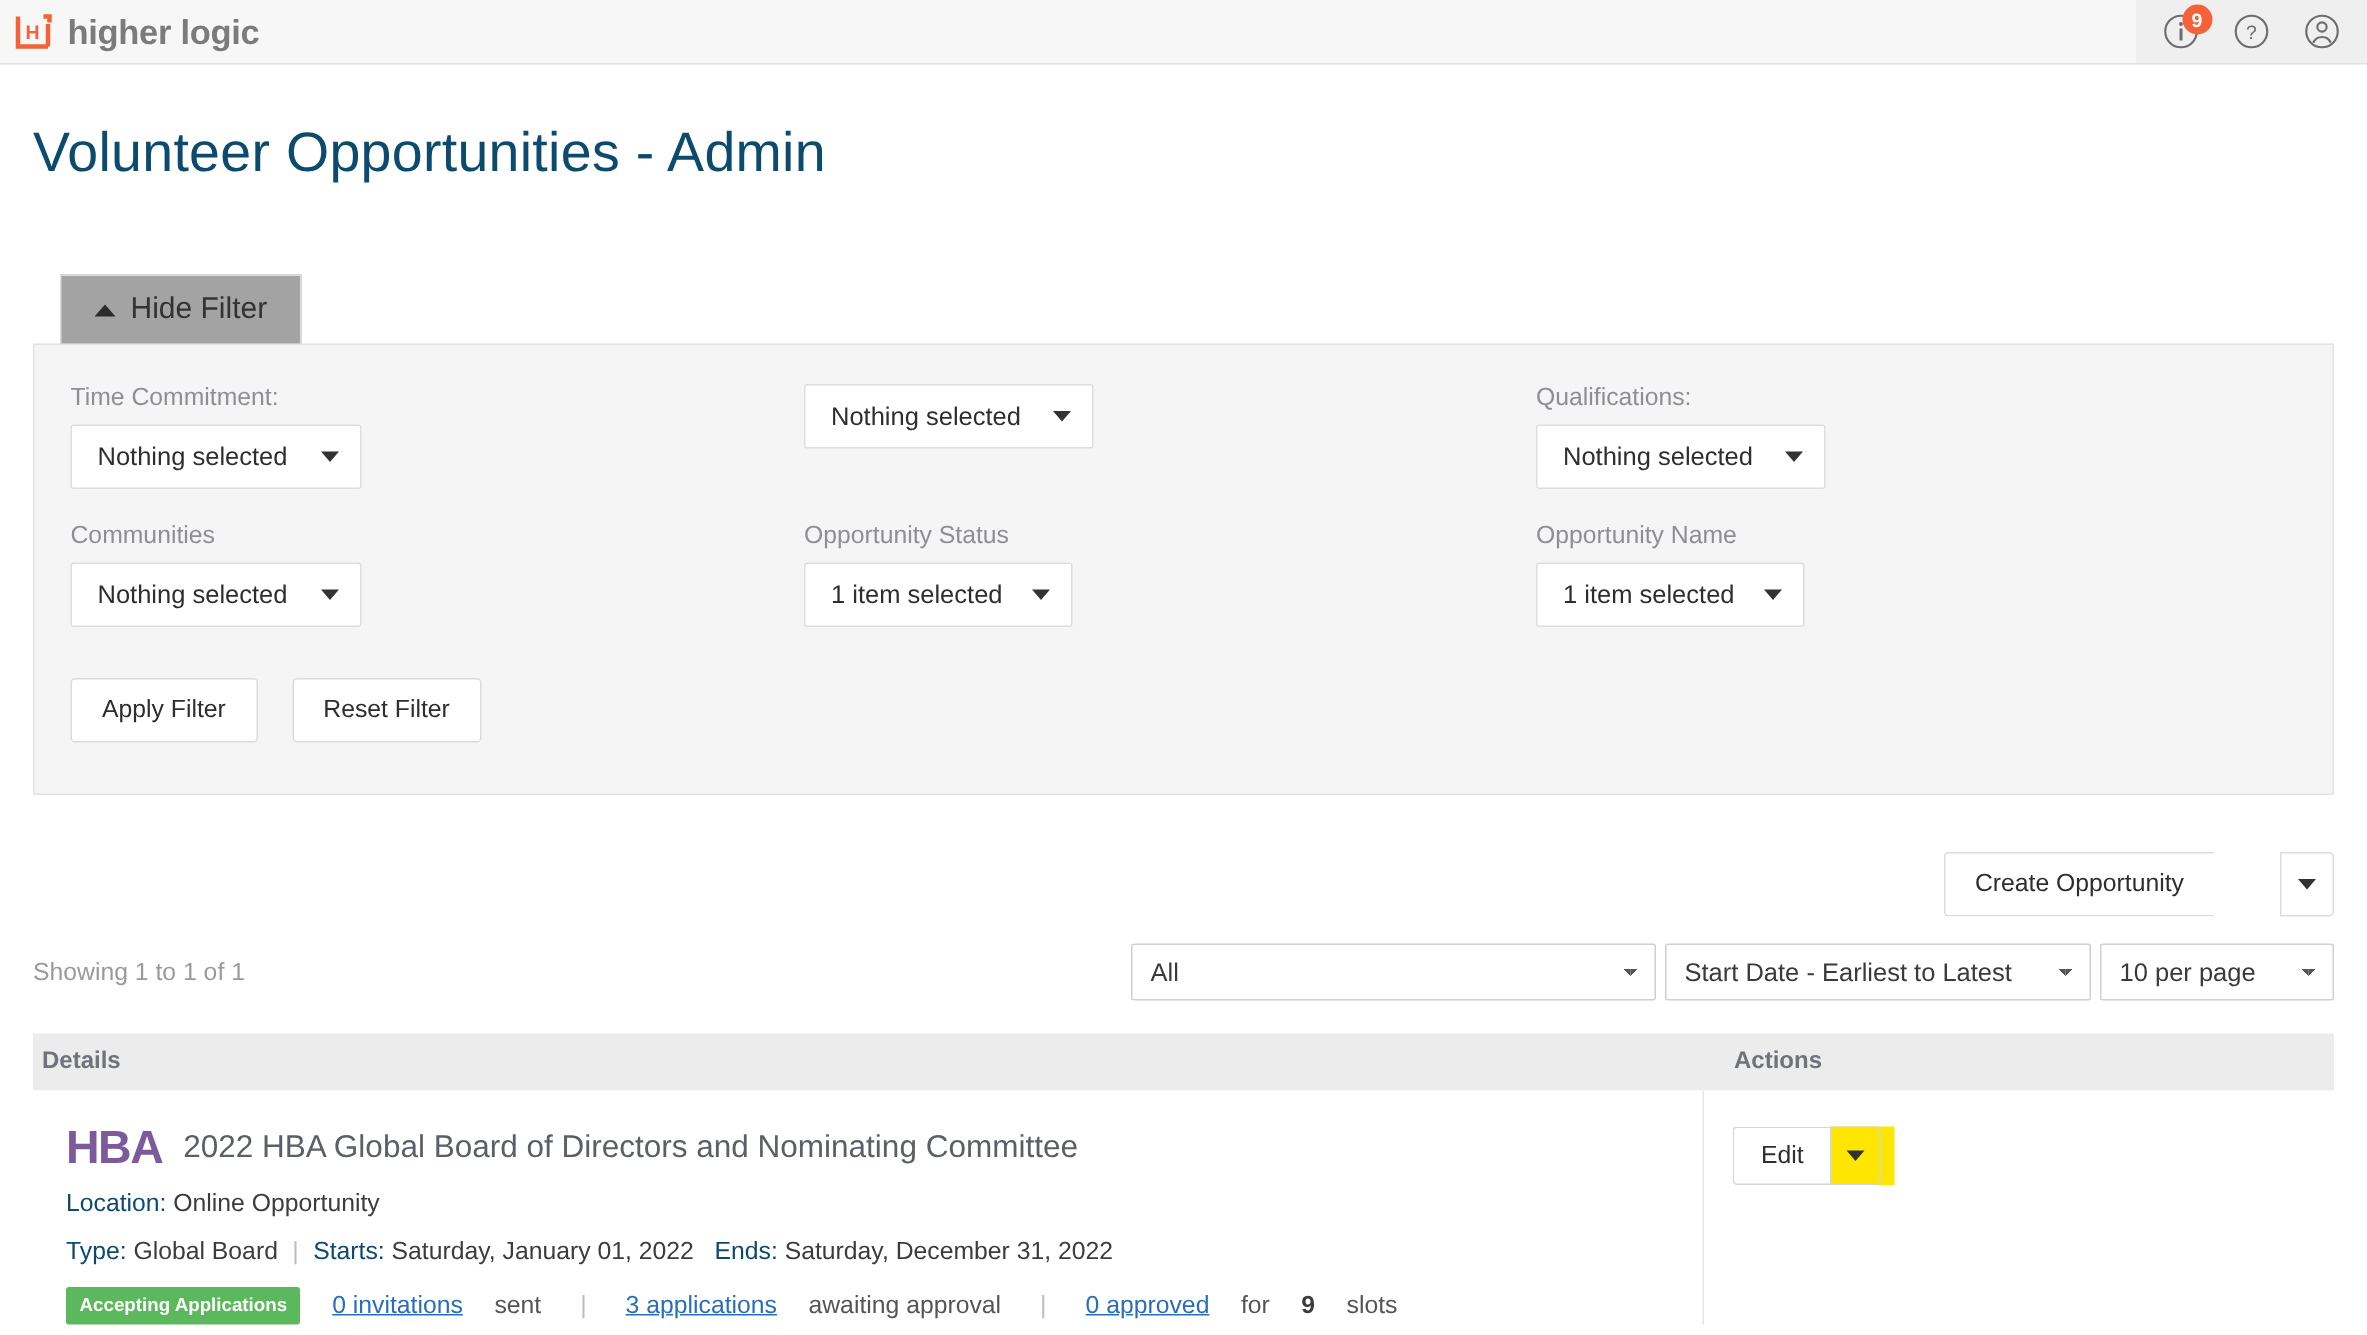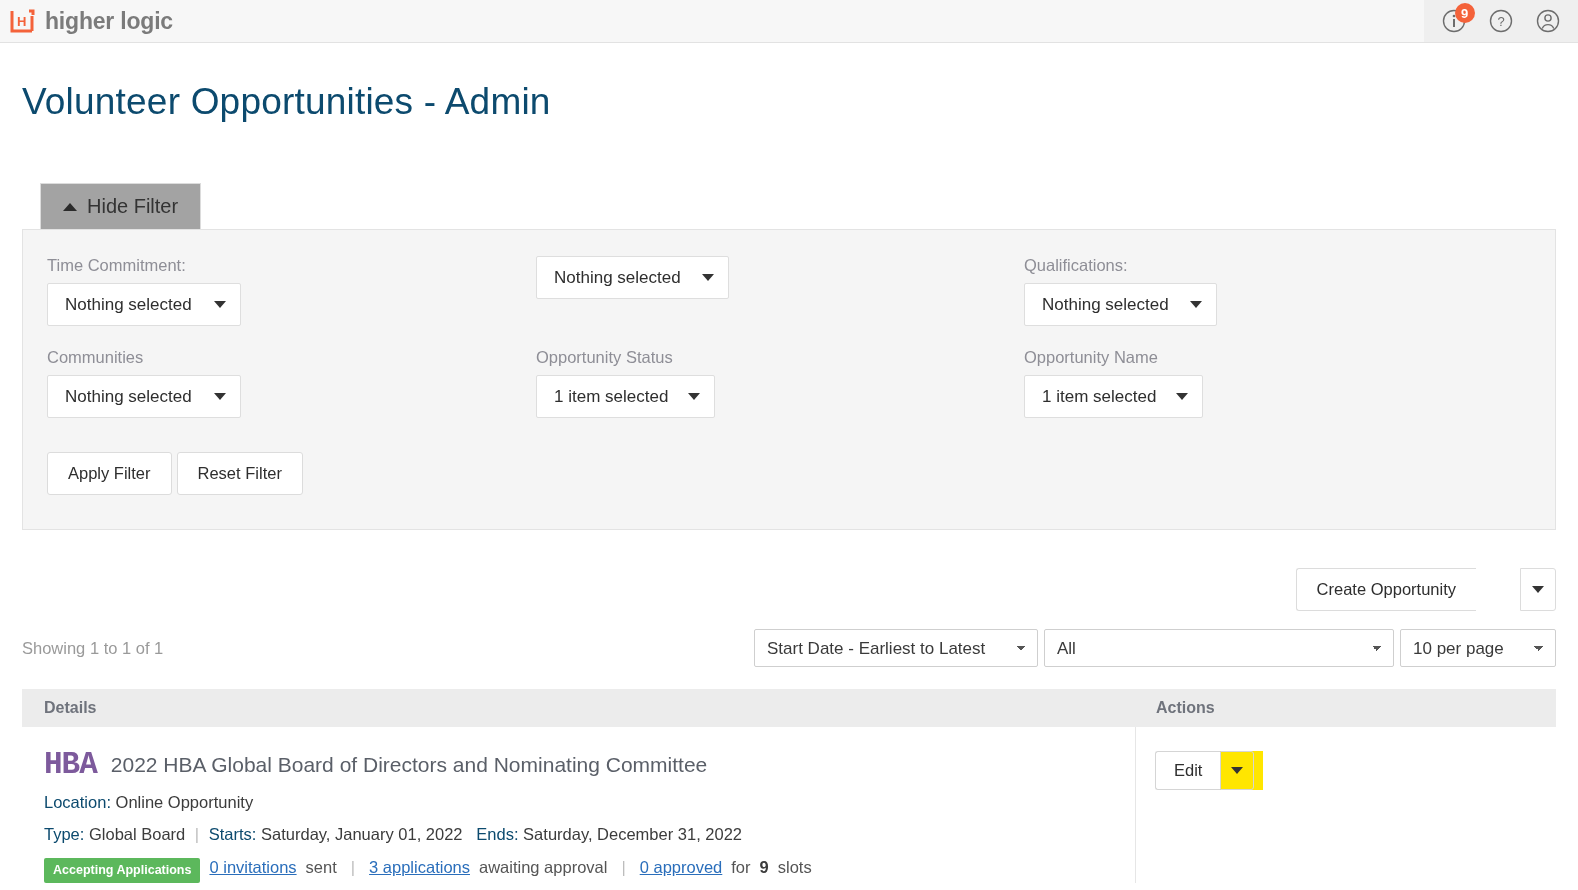--- a/index.html
+++ b/index.html
@@ -125,21 +125,21 @@
   .bs-select.w2 { min-width: 193px; }
   .bs-select.w3 { min-width: 193px; }
   .bs-select.w4 { min-width: 179px; }
   .bs-select.w5 { min-width: 179px; }
   .caret-down {
     width: 0; height: 0;
     border-left: 6px solid transparent;
     border-right: 6px solid transparent;
     border-top: 7px solid #333;
   }
-  .filter-actions { margin-top: 34px; display: flex; gap: 5px; }
+  .filter-actions { margin-top: 34px; display: flex; gap: 23px; }
   .btn-plain {
     background: #fff;
     border: 1px solid #dcdcdc;
     border-radius: 3px;
     padding: 11px 20px;
     font-size: 16.5px;
     color: #2e2e2e;
     cursor: pointer;
   }
 
@@ -213,58 +213,58 @@
   .table { margin: 22px 22px 0 22px; }
   .thead {
     display: flex;
     background: #ececec;
     height: 38px;
     align-items: center;
     font-size: 16px;
     font-weight: bold;
     color: #6f737c;
   }
-  .th-details { width: 1114px; padding-left: 22px; }
+  .th-details { width: 1114px; padding-left: 6px; }
   .th-actions { padding-left: 20px; }
   .trow {
     display: flex;
     background: #fff;
     min-height: 152px;
   }
   .td-details {
     width: 1114px;
     padding: 22px 0 0 22px;
     border-right: 1px solid #e6e6e6;
   }
   .td-actions { padding: 24px 0 0 19px; }
 
   .opp-head { display: flex; align-items: center; gap: 14px; }
   .hba-logo {
-    font-family: Liberation Mono, monospace;
+    font-family: Liberation Sans, sans-serif;
     font-size: 31px;
     font-weight: bold;
     color: #7d5a9c;
     letter-spacing: -1px;
     line-height: 1;
   }
   .opp-title {
     font-size: 21px;
     color: #5a5f68;
   }
   .meta-line {
     font-size: 16.5px;
     margin-top: 13px;
     color: #3c3c3c;
   }
   .mlabel { color: #0c4a6e; }
   .sep { color: #bdbdbd; padding: 0 5px; }
   .status-line {
     display: flex;
-    align-items: flex-start;
-    gap: 9px;
+    align-items: center;
+    gap: 21px;
     margin-top: 14px;
     font-size: 16.5px;
     color: #555;
     flex-wrap: wrap;
   }
   .badge-green {
     background: #5cb85c;
     color: #fff;
     font-size: 12.5px;
     font-weight: bold;
@@ -416,25 +416,25 @@
     <button class="split-main">Create Opportunity</button>
     <div class="split-toggle">
       <span class="caret-down"></span>
     </div>
   </div>
 </div>
 
 <div class="toolbar">
   <div class="showing">Showing 1 to 1 of 1</div>
   <div class="toolbar-right">
+    <select class="nat-select sel-all">
+      <option>All</option>
+    </select>
     <select class="nat-select sel-sort">
       <option>Start Date - Earliest to Latest</option>
-    </select>
-    <select class="nat-select sel-all">
-      <option>All</option>
     </select>
     <select class="nat-select sel-page">
       <option>10 per page</option>
     </select>
   </div>
 </div>
 
 <div class="table">
   <div class="thead">
     <div class="th-details">Details</div>

